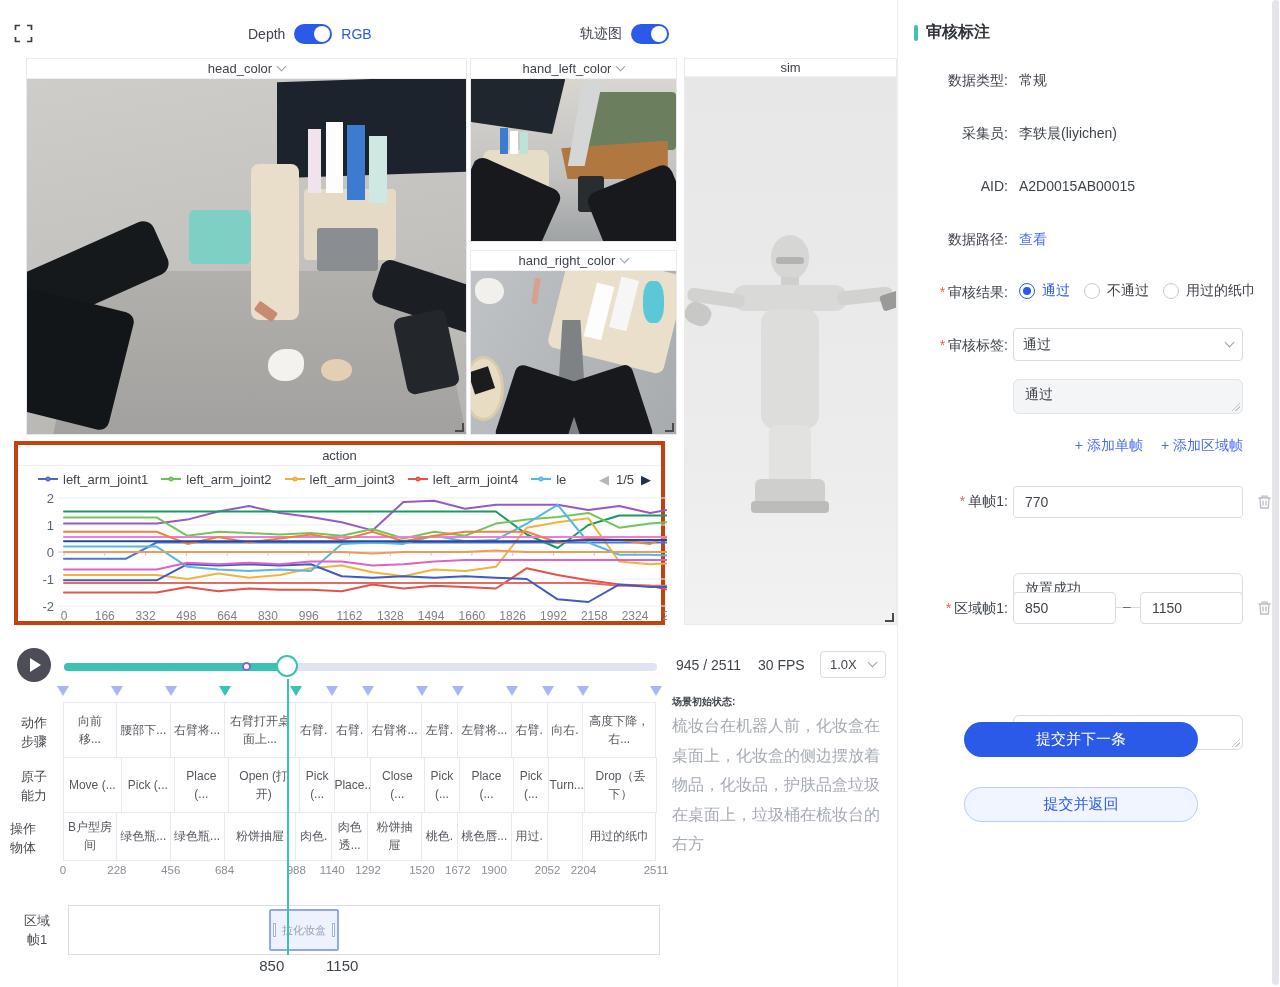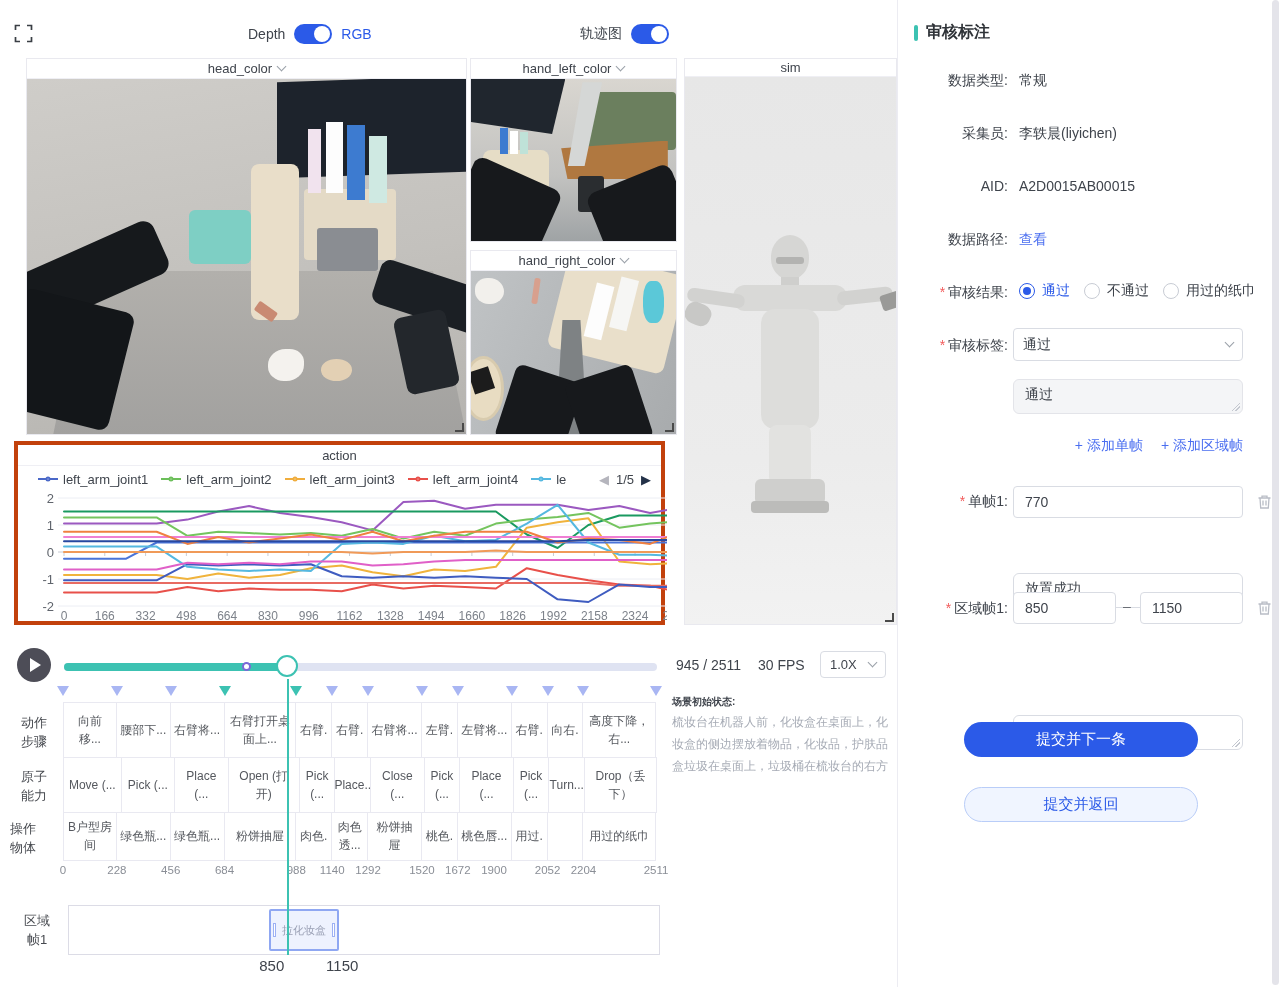--- a/index.html
+++ b/index.html
@@ -377,21 +377,21 @@
       <span class="axislab" style="left: 421.965px; top: 864px;">1520</span>
       <span class="axislab" style="left: 457.861px; top: 864px;">1672</span>
       <span class="axislab" style="left: 494px; top: 864px;">1900</span>
       <span class="axislab" style="left: 547.602px; top: 864px;">2052</span>
       <span class="axislab" style="left: 583.499px; top: 864px;">2204</span>
       <span class="axislab" style="left: 656px; top: 864px;">2511</span>
     </div>
 
   <div class="abs" style="left:672px;top:695px;width:218px">
     <div style="font-size:10px;font-weight:bold;color:#3f444c">场景初始状态:</div>
-    <div style="font-size:12px;color:#a6abb5;line-height:1.85;margin-top:2px">梳妆台在机器人前，化妆盒在桌面上，化妆盒的侧边摆放着物品，化妆品，护肤品盒垃圾在桌面上，垃圾桶在梳妆台的右方</div>
+    <div style="font-size:16px;color:#a6abb5;line-height:1.85;margin-top:2px">梳妆台在机器人前，化妆盒在桌面上，化妆盒的侧边摆放着物品，化妆品，护肤品盒垃圾在桌面上，垃圾桶在梳妆台的右方</div>
   </div>
 
   <div class="rowlab" style="left:20px;top:912px">区域帧1</div>
   <div id="regtrack">
     <div id="regseg" style="left: 199.721px; width: 70.4898px;">
       <span class="hdl" style="left:2px"></span>
       <span>拉化妆盒</span>
       <span class="hdl" style="right:2px"></span>
     </div>
   </div>

